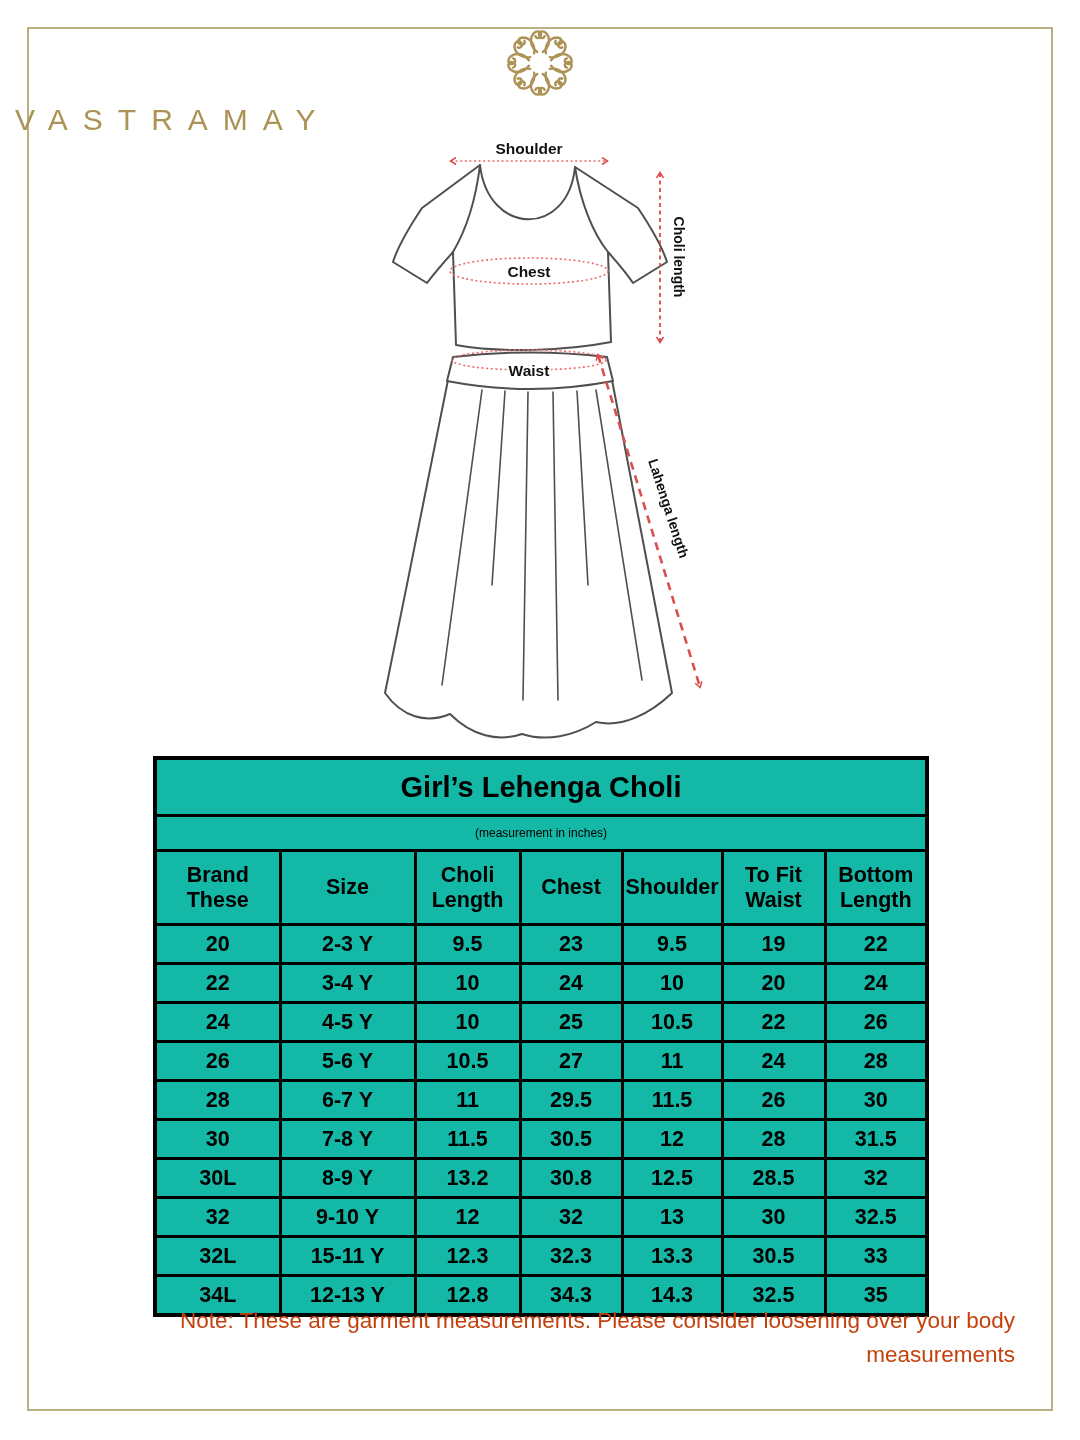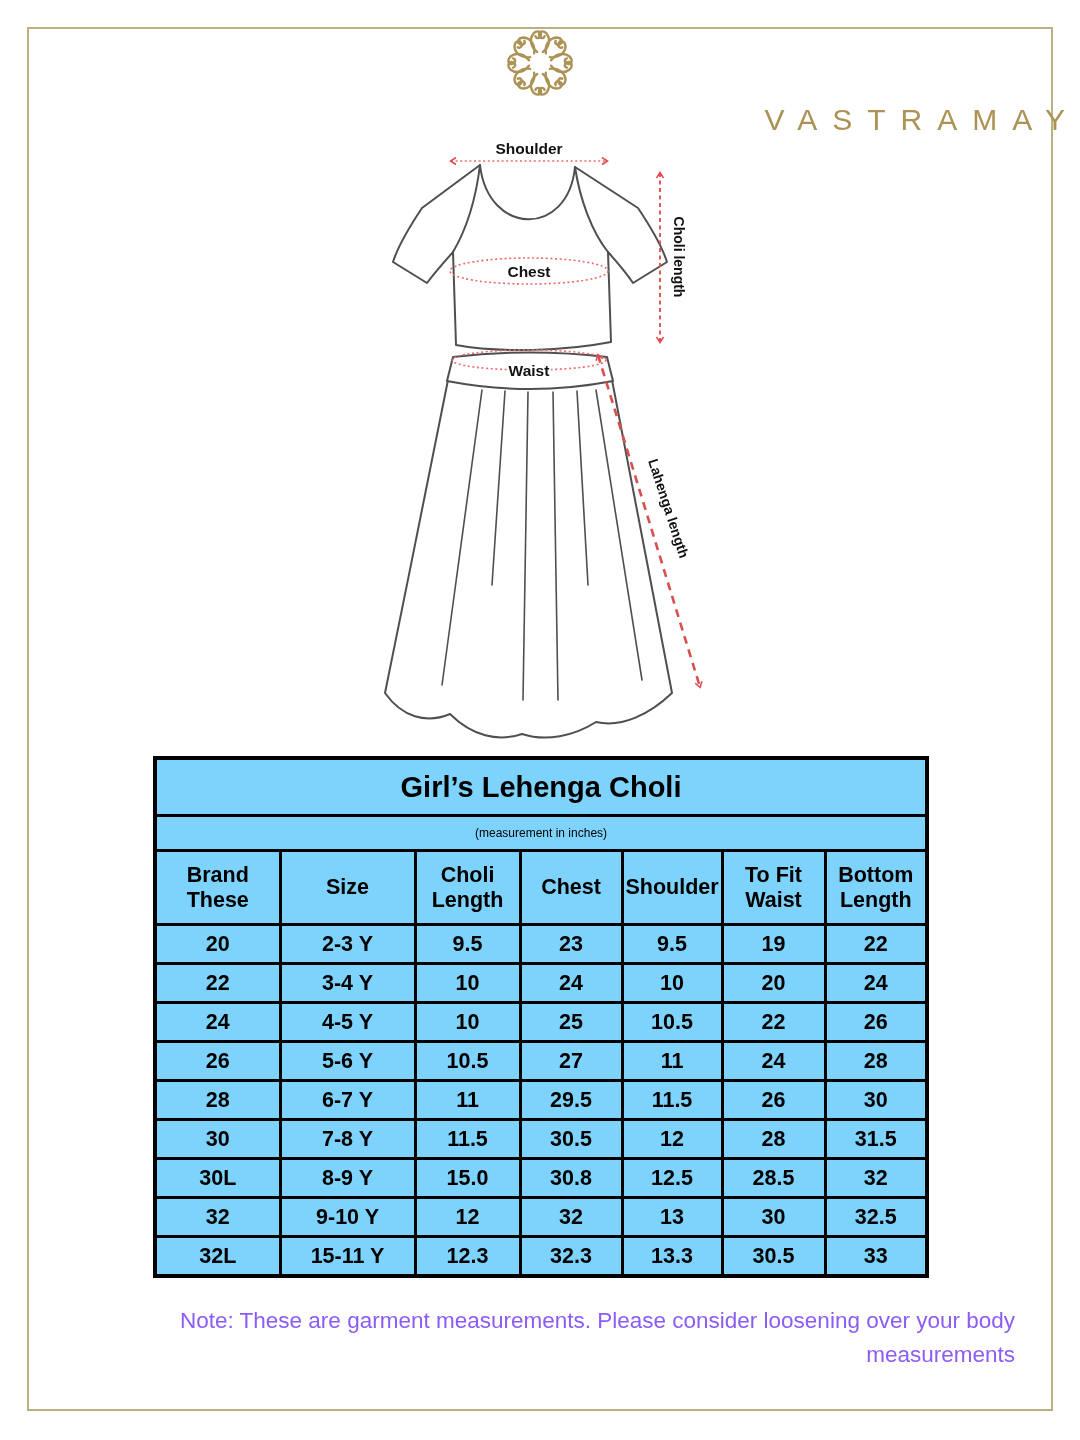--- a/index.html
+++ b/index.html
@@ -10,39 +10,39 @@
     font-family:"Liberation Sans",sans-serif;
     overflow:hidden;
   }
   .frame{
     position:absolute;
     left:27px;top:27px;right:27px;bottom:29px;
     border:2px solid #b9b184;
     pointer-events:none;
   }
   
-  .brand{position:absolute;top:26px;left:0;width:100%;text-align:right;}
+  .brand{position:absolute;top:26px;left:0;width:100%;text-align:left;}
   .brand .emblem{display:block;margin:0 auto;}
   .wordmark{
     margin-top:3px;
     color:#ac9355;
     font-size:30px;
     font-weight:400;
     letter-spacing:15px;
     padding-left:15px; 
   }
   
   .figure{position:absolute;left:330px;top:140px;}
   
   table.size-table{
     position:absolute;left:153px;top:756px;
     width:772px;
     border-collapse:collapse;
     table-layout:fixed;
-    background:#7dd3fc;
+    background:#14b8a6;
     border:4px solid #000;
   }
   table.size-table th, table.size-table td{
     border:3px solid #000;
     text-align:center;
     vertical-align:middle;
     color:#000;
     padding:0 2px;
   }
   th.tbl-title{height:54px;font-size:29px;font-weight:bold;}
@@ -56,21 +56,21 @@
   table.size-table td{
     height:36px;
     font-size:21.5px;font-weight:bold;
   }
   
   .note{
     position:absolute;left:40px;top:1304px;width:975px;
     text-align:right;
     font-size:22.5px;
     line-height:34px;
-    color:#8b5cf6;
+    color:#c2410c;
   }
 </style>
 </head>
 <body>
 
 <div class="page">
 
   <div class="frame"></div>
 
   <header class="brand">
@@ -217,21 +217,21 @@
           <td>7-8 Y</td>
           <td>11.5</td>
           <td>30.5</td>
           <td>12</td>
           <td>28</td>
           <td>31.5</td>
         </tr>
         <tr>
           <td>30L</td>
           <td>8-9 Y</td>
-          <td>15.0</td>
+          <td>13.2</td>
           <td>30.8</td>
           <td>12.5</td>
           <td>28.5</td>
           <td>32</td>
         </tr>
         <tr>
           <td>32</td>
           <td>9-10 Y</td>
           <td>12</td>
           <td>32</td>
@@ -241,20 +241,29 @@
         </tr>
         <tr>
           <td>32L</td>
           <td>15-11 Y</td>
           <td>12.3</td>
           <td>32.3</td>
           <td>13.3</td>
           <td>30.5</td>
           <td>33</td>
         </tr>
+        <tr>
+          <td>34L</td>
+          <td>12-13 Y</td>
+          <td>12.8</td>
+          <td>34.3</td>
+          <td>14.3</td>
+          <td>32.5</td>
+          <td>35</td>
+        </tr>
       </tbody>
   </table>
 
   <footer class="note">
     <div>Note: These are garment measurements. Please consider loosening over your body measurements</div>
   </footer>
 
 </div>
 
 </body></html>

